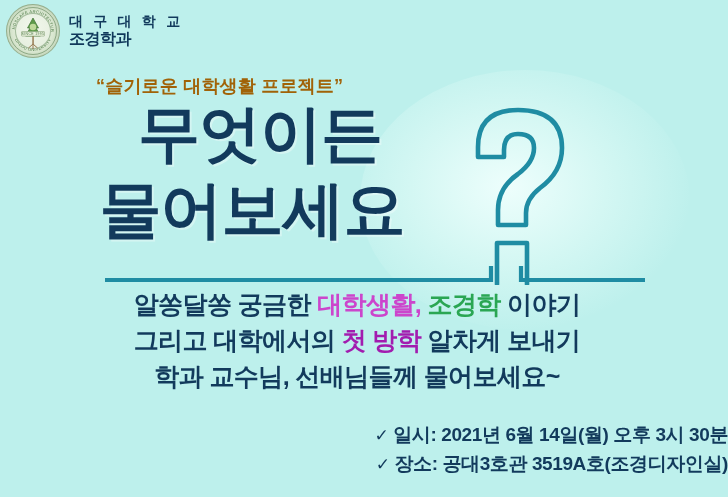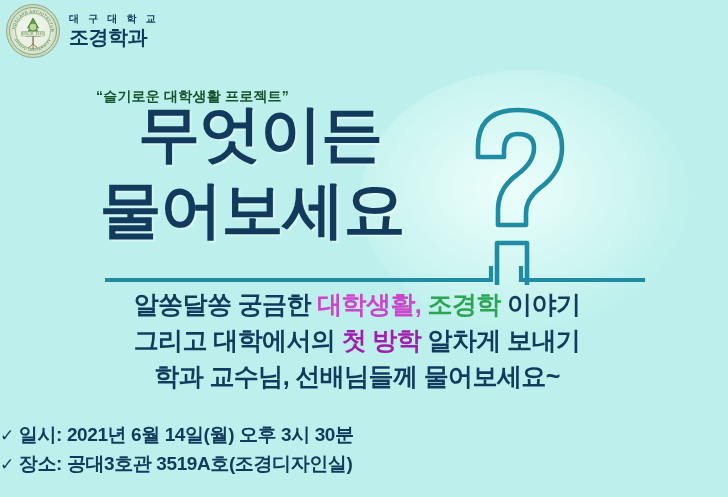--- a/index.html
+++ b/index.html
@@ -61,43 +61,43 @@
   #logo-mark .inner-ring {
     position: absolute;
     inset: 9px;
     border-radius: 50%;
     border: 1px solid rgba(110,145,100,0.55);
     background: radial-gradient(circle at 50% 40%, #f2f7ec 0%, #e3eddc 100%);
   }
   #logo-mark svg { position: absolute; inset: 0; }
   #dept-block { line-height: 1; padding-bottom: 2px; }
   #univ-name {
-    font-size: 10px;
+    font-size: 14px;
     letter-spacing: 3.2px;
     color: #123a5c;
     font-weight: 600;
     margin-bottom: 3px;
     white-space: nowrap;
   }
   #dept-name {
-    font-size: 20px;
+    font-size: 16px;
     font-weight: 800;
     color: #10385a;
     letter-spacing: -0.5px;
     white-space: nowrap;
   }
 
   
   #tagline {
     position: absolute;
     left: 96px;
-    top: 88px;
-    font-size: 14px;
+    top: 74px;
+    font-size: 18px;
     font-weight: 700;
-    color: #14532d;
+    color: #a16207;
     letter-spacing: 0.2px;
     white-space: nowrap;
   }
 
   
   #headline {
     position: absolute;
     left: 0;
     top: 104px;
     width: 520px;
@@ -151,21 +151,21 @@
   .hl-pink  { color: #cc45cc; }
   .hl-green { color: #2aa653; }
   .hl-blue  { color: #a21caf; }
 
   
   #details {
     position: absolute;
     left: 0;
     top: 421px;
     width: 728px;
-    text-align: left;
+    text-align: right;
   }
   #details .detail-line {
     font-size: 19px;
     font-weight: 800;
     color: #123a5c;
     line-height: 1.50;
     letter-spacing: -0.4px;
     white-space: nowrap;
   }
   #details .check {

